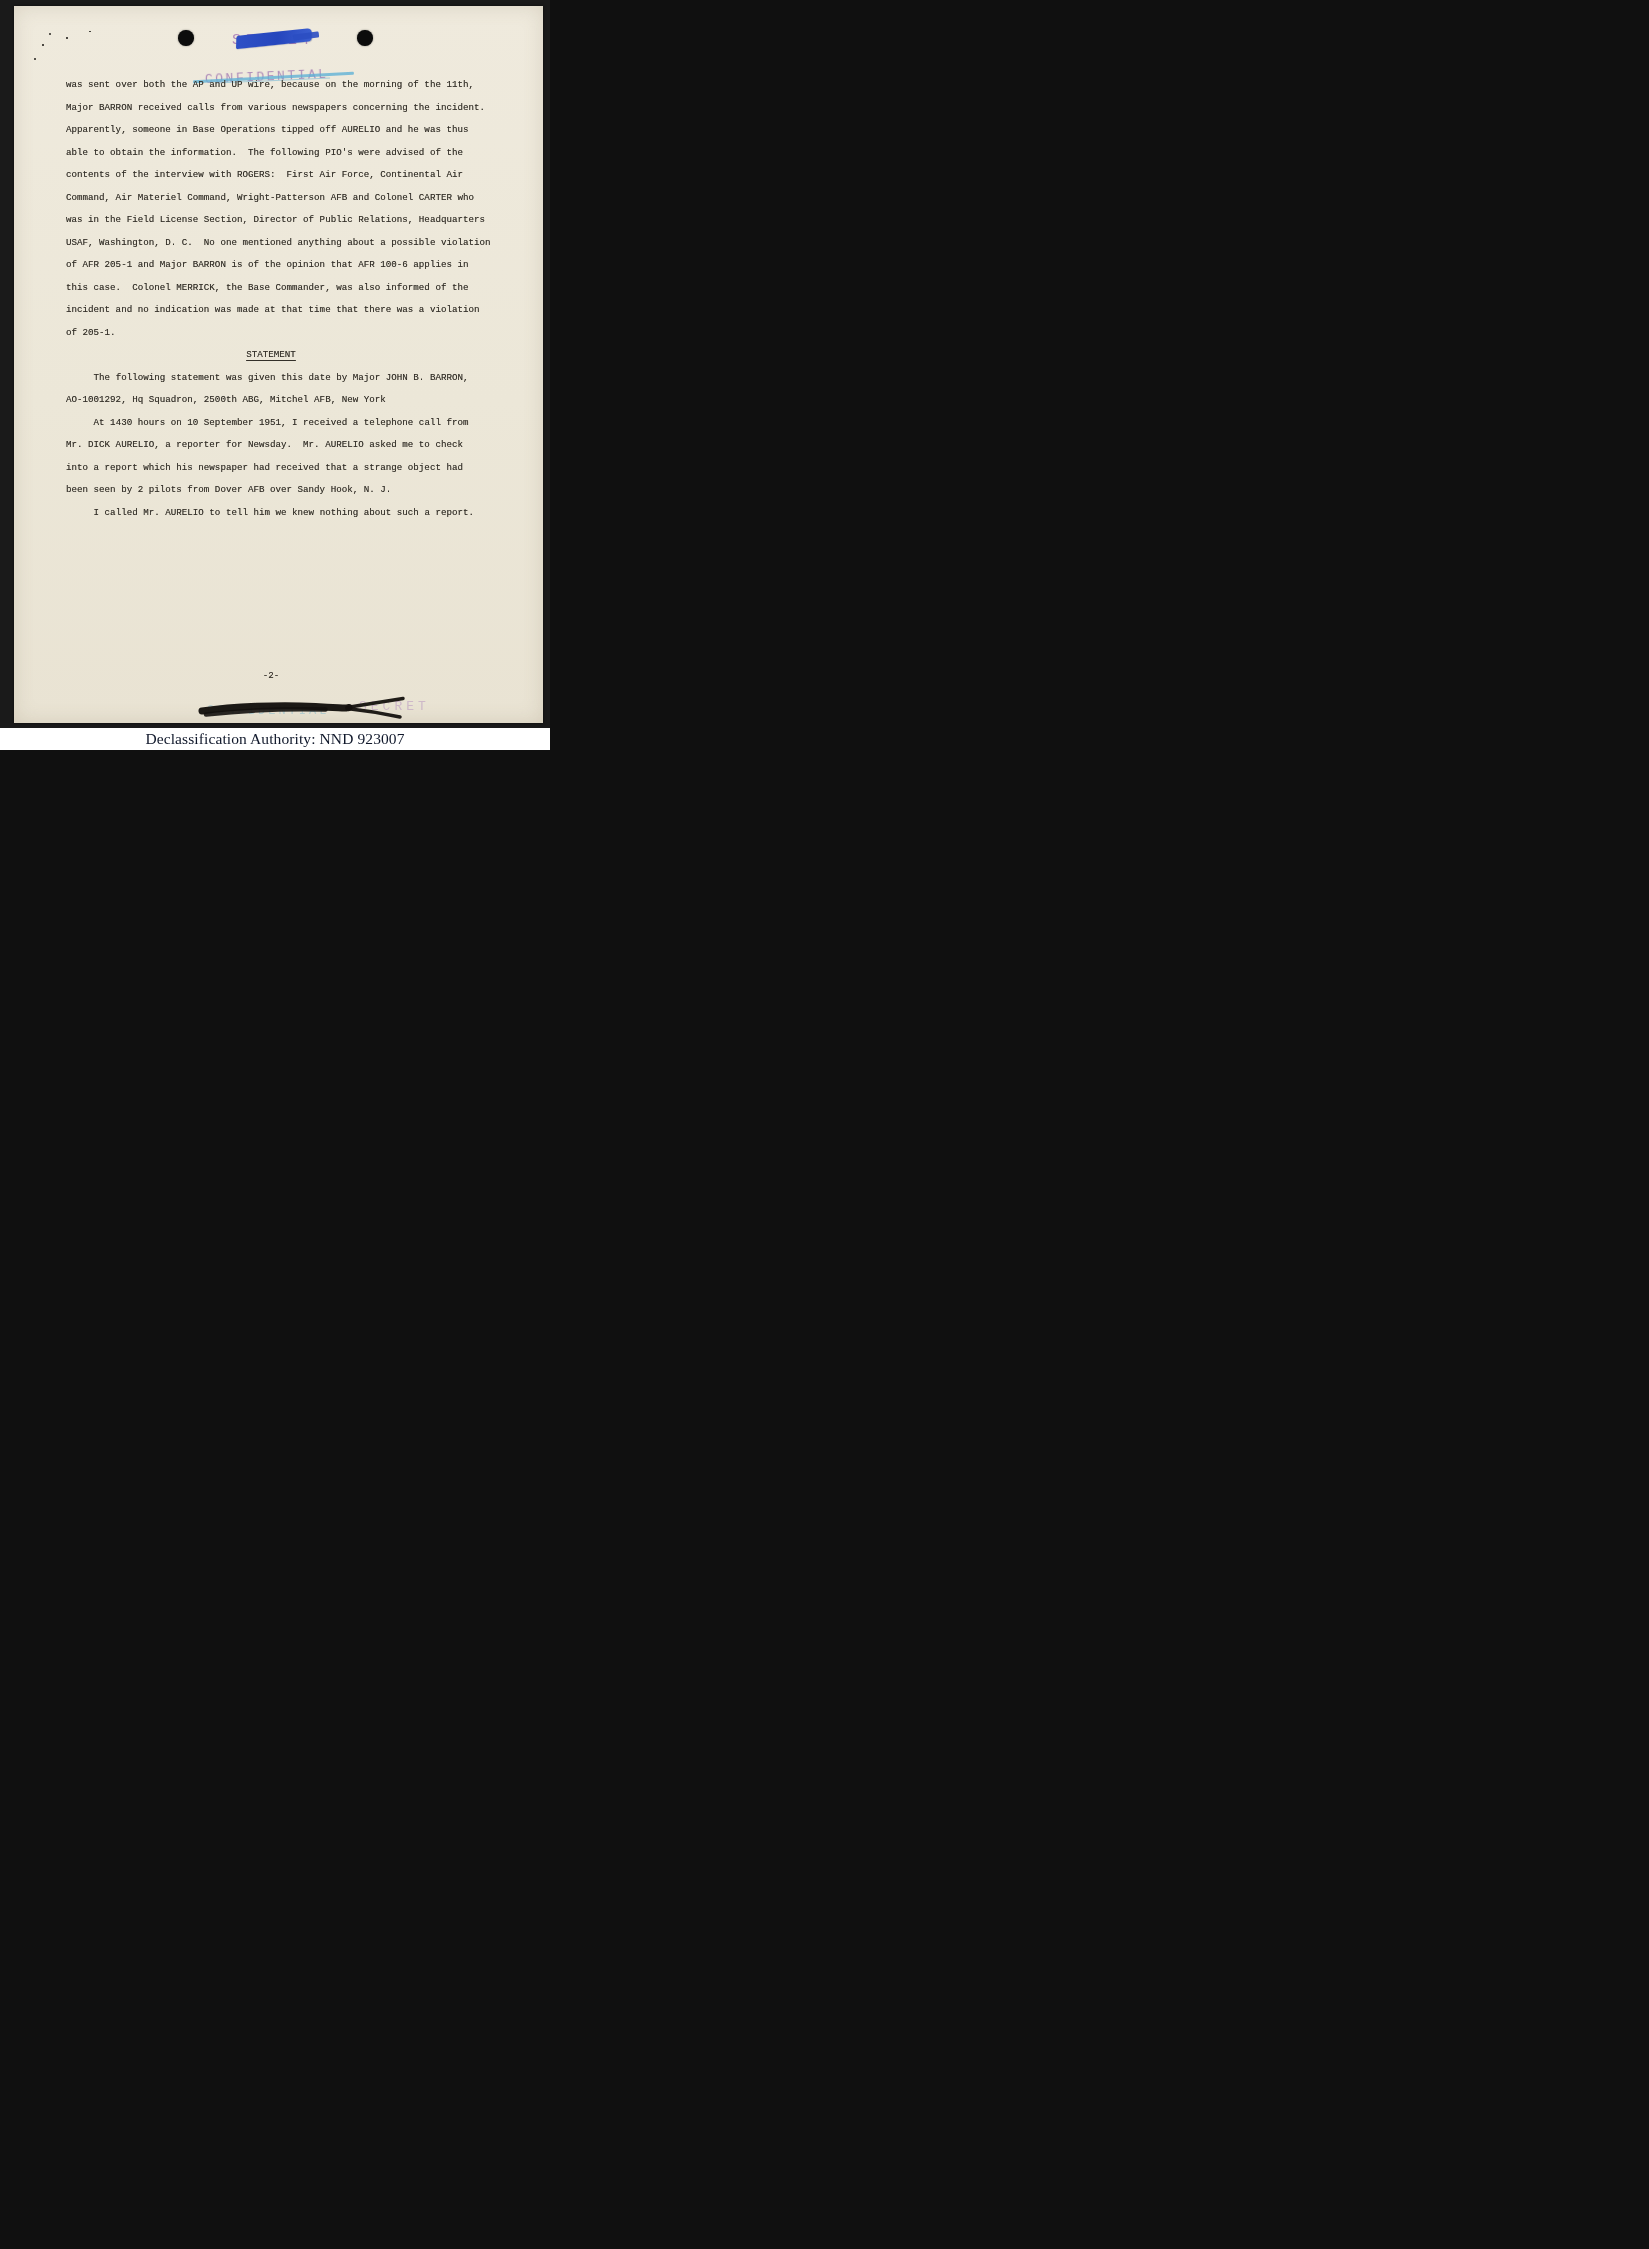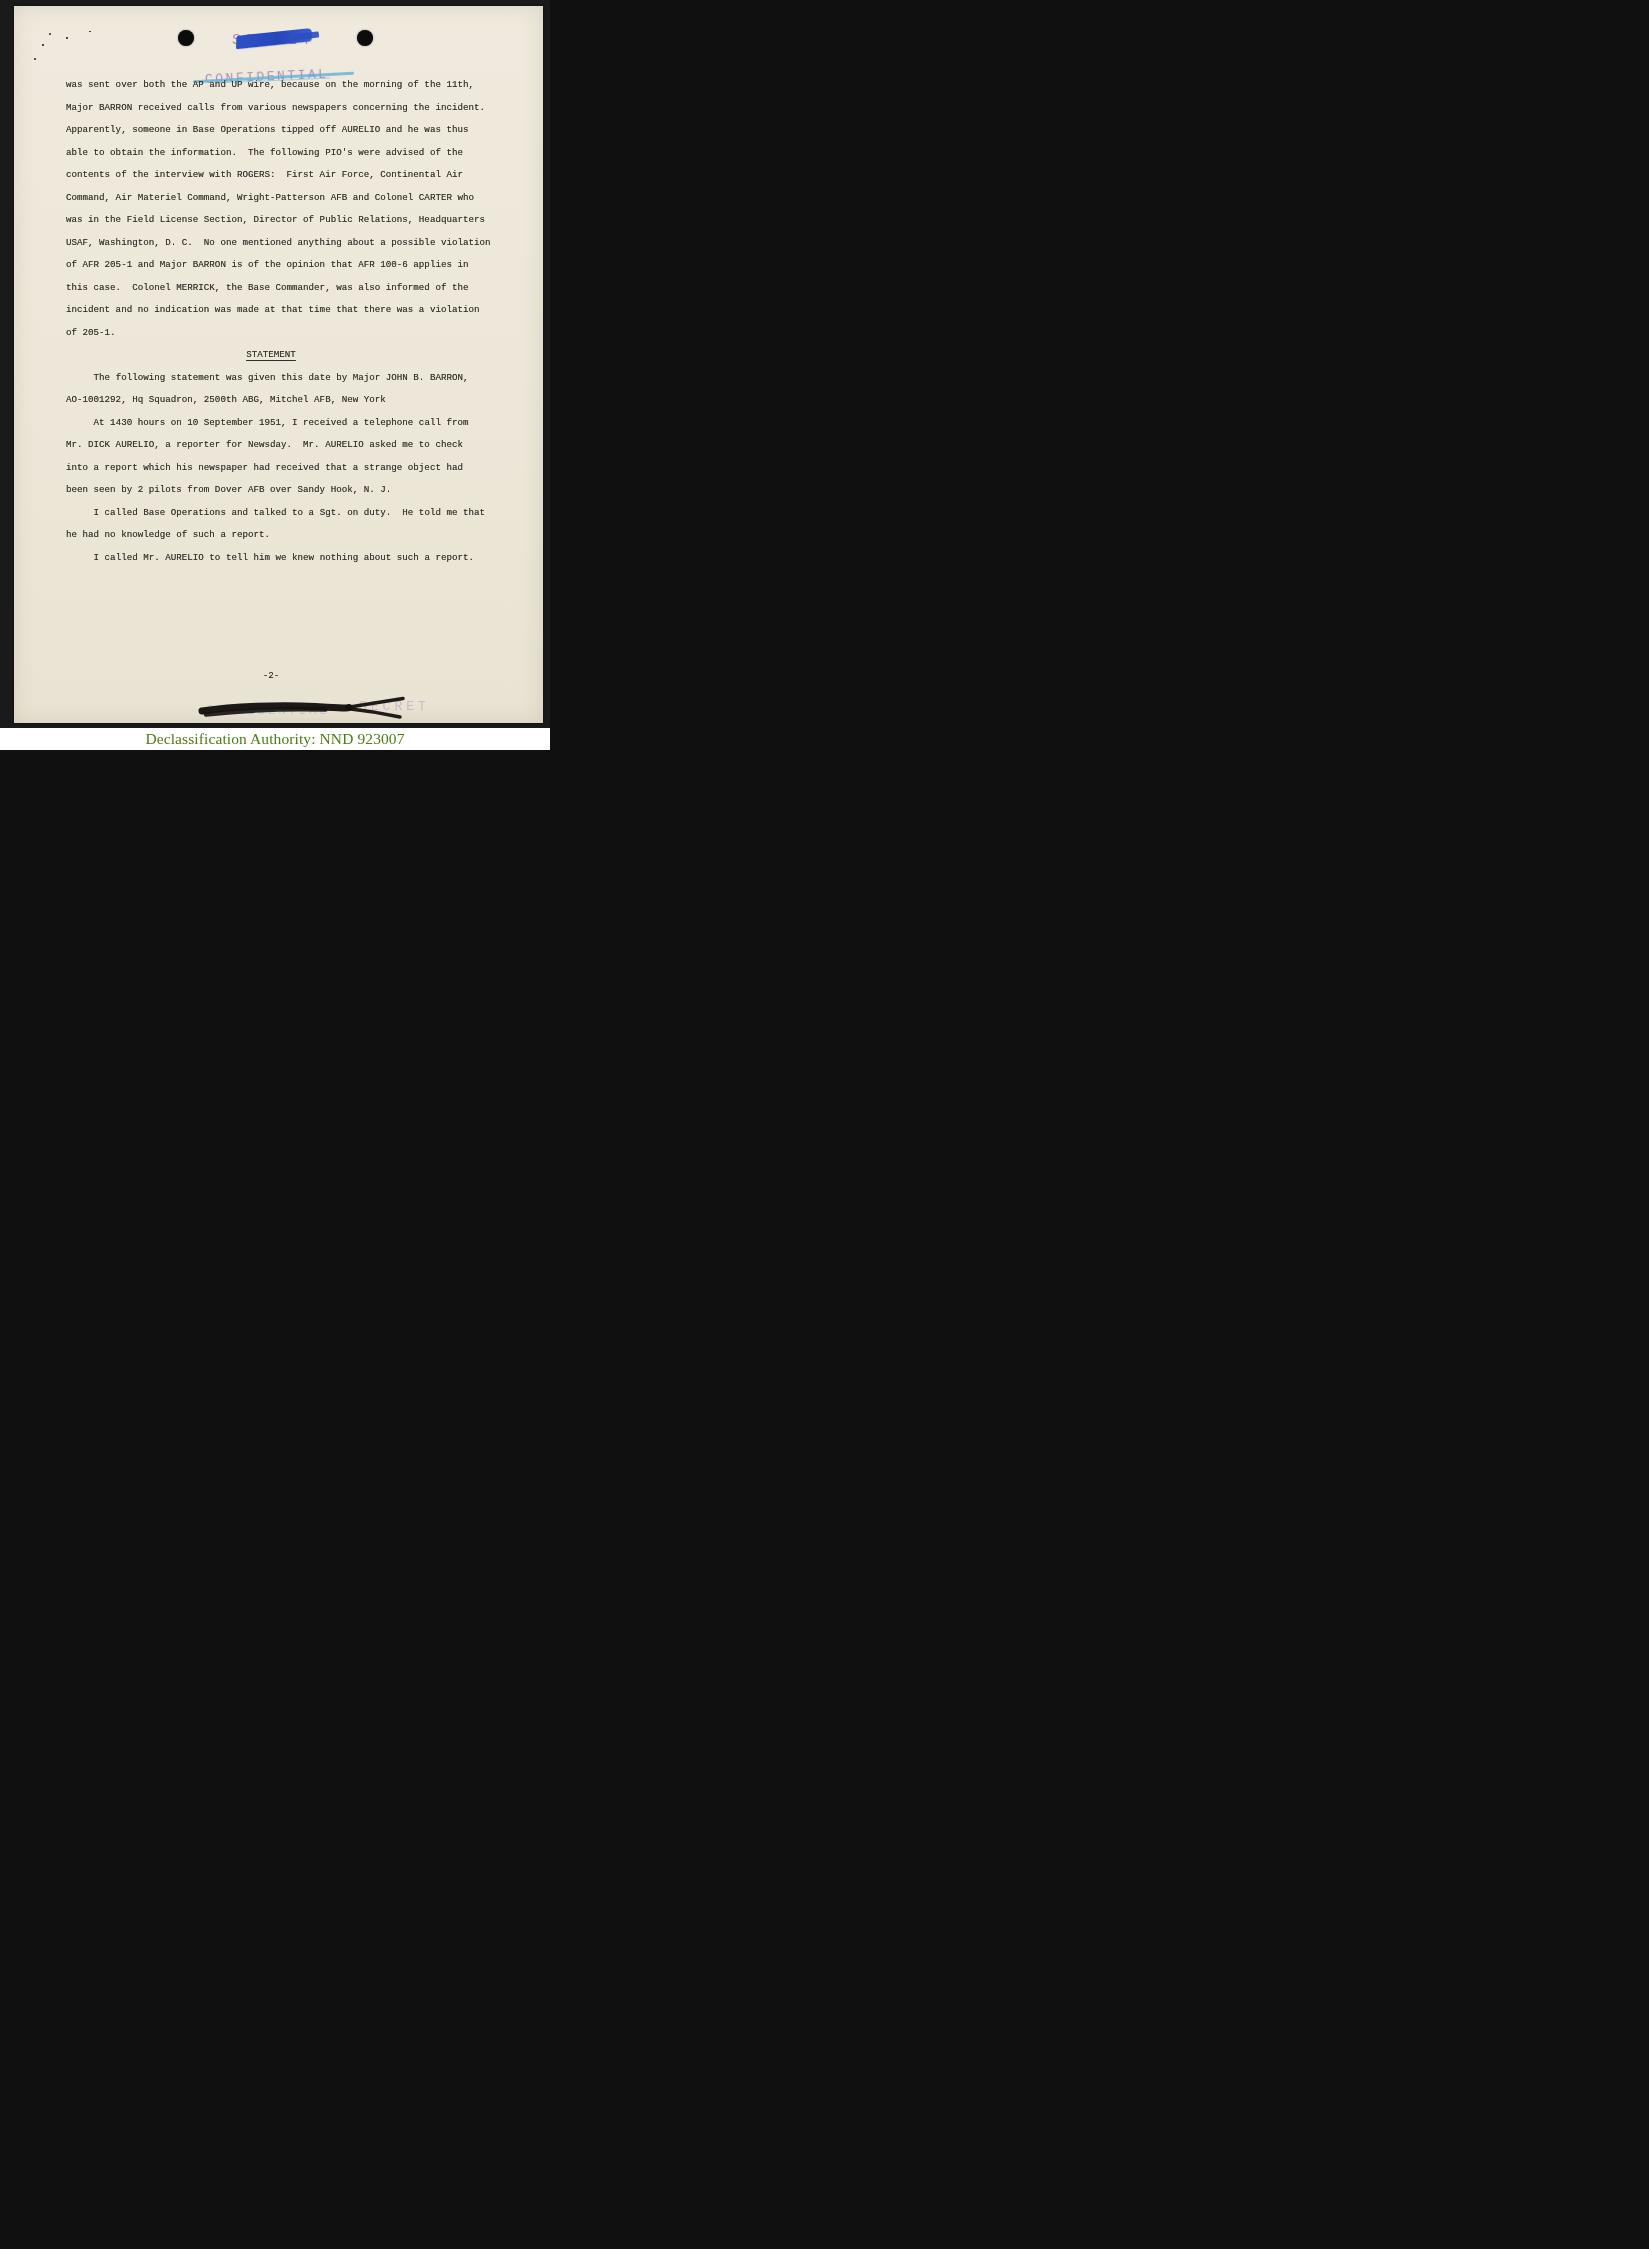--- a/index.html
+++ b/index.html
@@ -196,21 +196,21 @@
     width: 550px;
     height: 22px;
     background: #ffffff;
     display: flex;
     align-items: center;
     justify-content: center;
   }
   .footer-bar .footer-text {
     font-family: "Liberation Serif", "DejaVu Serif", serif;
     font-size: 15.5px;
-    color: #4d7c0f;
+    color: #0f172a;
     letter-spacing: 0.1px;
   }
 </style>
 </head>
 <body>
 
 <div class="screenshot">
 
   <div class="paper">
 
@@ -248,22 +248,20 @@
 this case.  Colonel MERRICK, the Base Commander, was also informed of the
 incident and no indication was made at that time that there was a violation
 of 205-1.</div>
       <div class="heading">STATEMENT</div>
       <div class="para">     The following statement was given this date by Major JOHN B. BARRON,
 AO-1001292, Hq Squadron, 2500th ABG, Mitchel AFB, New York</div>
       <div class="para">     At 1430 hours on 10 September 1951, I received a telephone call from
 Mr. DICK AURELIO, a reporter for Newsday.  Mr. AURELIO asked me to check
 into a report which his newspaper had received that a strange object had
 been seen by 2 pilots from Dover AFB over Sandy Hook, N. J.</div>
-      <div class="para">     I called Base Operations and talked to a Sgt. on duty.  He told me that
-he had no knowledge of such a report.</div>
       <div class="para">     I called Mr. AURELIO to tell him we knew nothing about such a report.</div>
     </div>
 
     <div class="page-number">-2-</div>
 
     <div class="bottom-stamp">
       <span class="faint-confidential">CONFIDENTIAL</span>
       <span class="faint-secret">SECRET</span>
       <svg width="220" height="30" viewBox="0 0 440 60">
         <path d="M 8 32 C 70 23, 160 19, 235 23 S 290 27, 302 25" fill="none" stroke="#14110e" stroke-width="14" stroke-linecap="round" opacity="0.96"></path>

